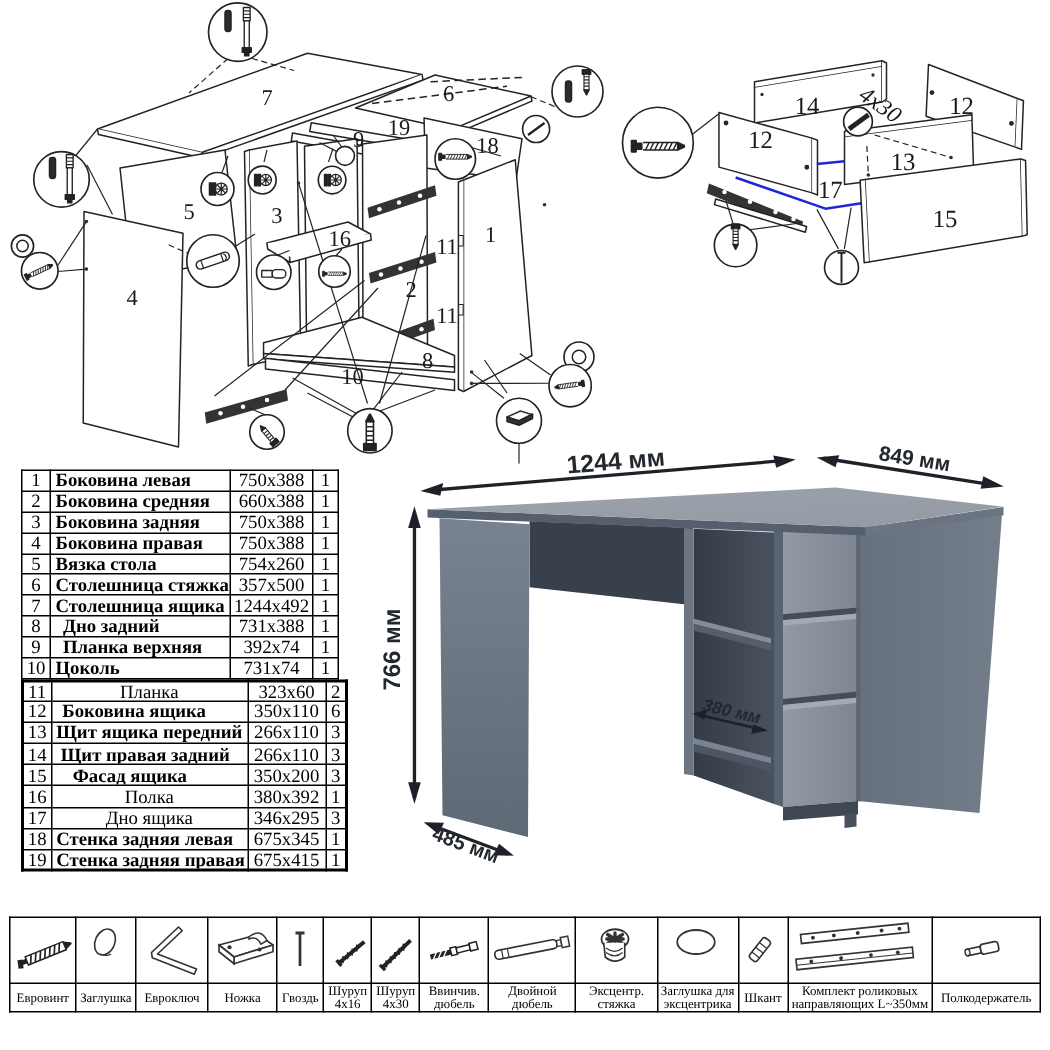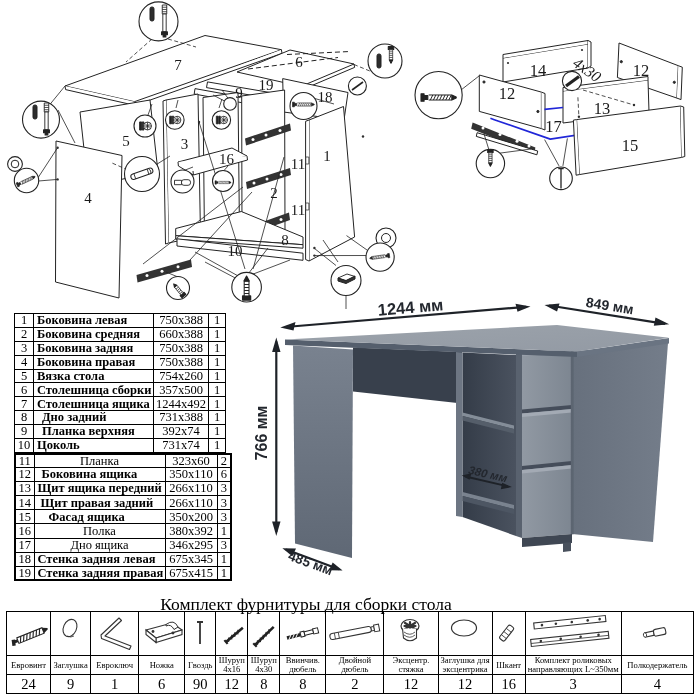--- a/index.html
+++ b/index.html
@@ -428,21 +428,21 @@
           <td class="c">1</td>
         </tr>
 <tr style="height:13.9px">
           <td class="c">5</td>
           <td class="n">Вязка стола</td>
           <td class="c">754х260</td>
           <td class="c">1</td>
         </tr>
 <tr style="height:13.9px">
           <td class="c">6</td>
-          <td class="n">Столешница сборки</td>
+          <td class="n">Столешница стяжка</td>
           <td class="c">357х500</td>
           <td class="c">1</td>
         </tr>
 <tr style="height:13.9px">
           <td class="c">7</td>
           <td class="n">Столешница ящика</td>
           <td class="c">1244х492</td>
           <td class="c">1</td>
         </tr>
 <tr style="height:13.9px">
@@ -524,21 +524,20 @@
         </tr>
 <tr style="height:14.1px">
           <td class="c">19</td>
           <td class="n">Стенка задняя правая</td>
           <td class="c">675х415</td>
           <td class="c">1</td>
         </tr>
 </tbody>
     </table>
 
-<div class="title">Комплект фурнитуры для сборки стола</div>
 
 <table class="hw" style="width:688px;">
 <colgroup>
         <col style="width:44px">
         <col style="width:40px">
         <col style="width:48px">
         <col style="width:46px">
         <col style="width:31px">
         <col style="width:32px">
         <col style="width:32px">
@@ -689,31 +688,15 @@
           <td>Шуруп 4х16</td>
           <td>Шуруп 4х30</td>
           <td>Ввинчив. дюбель</td>
           <td>Двойной дюбель</td>
           <td>Эксцентр. стяжка</td>
           <td>Заглушка для эксцентрика</td>
           <td>Шкант</td>
           <td>Комплект роликовых направляющих L~350мм</td>
           <td>Полкодержатель</td>
 </tr>
-<tr style="height:19px" class="qty">
-<td class="qty">24</td>
-          <td class="qty">9</td>
-          <td class="qty">1</td>
-          <td class="qty">6</td>
-          <td class="qty">90</td>
-          <td class="qty">12</td>
-          <td class="qty">8</td>
-          <td class="qty">8</td>
-          <td class="qty">2</td>
-          <td class="qty">12</td>
-          <td class="qty">12</td>
-          <td class="qty">16</td>
-          <td class="qty">3</td>
-          <td class="qty">4</td>
-</tr>
 </tbody>
     </table>
 </div>
 
 </body></html>

